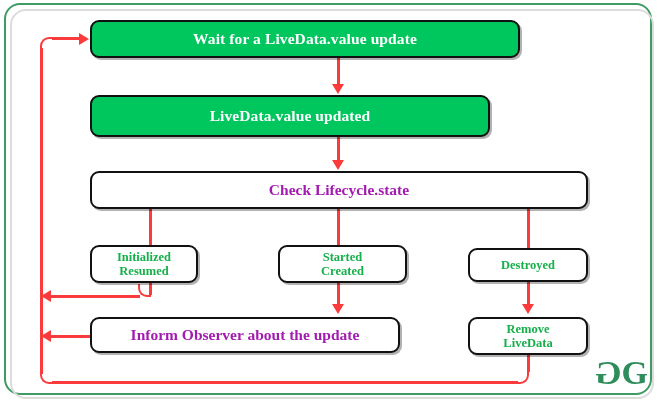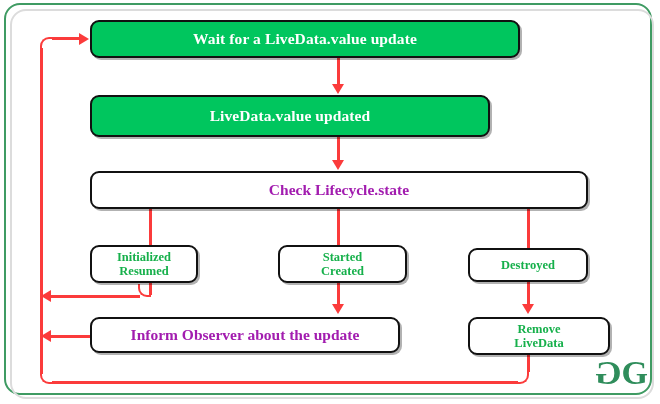--- a/index.html
+++ b/index.html
@@ -165,21 +165,21 @@
   </div>
 
   <div class="node small" style="left:468px; top:248px; width:120px; height:34px;">
     <span class="label">Destroyed</span>
   </div>
 
   <div class="node white" style="left:90px; top:317px; width:310px; height:36px;">
     <span class="label">Inform Observer about the update</span>
   </div>
 
-  <div class="node small" style="left:468px; top:317px; width:142px; height:38px;">
+  <div class="node small" style="left:468px; top:317px; width:120px; height:38px;">
     <span class="label">
       <span class="l1">Remove</span>
       <span class="l2">LiveData</span>
     </span>
   </div>
 
   <div class="conn v" style="left:337px; top:58px; height:28px;"></div>
   <div class="arrow down" style="left:332px; top:84px;"></div>
 
   <div class="conn v" style="left:337px; top:137px; height:26px;"></div>

